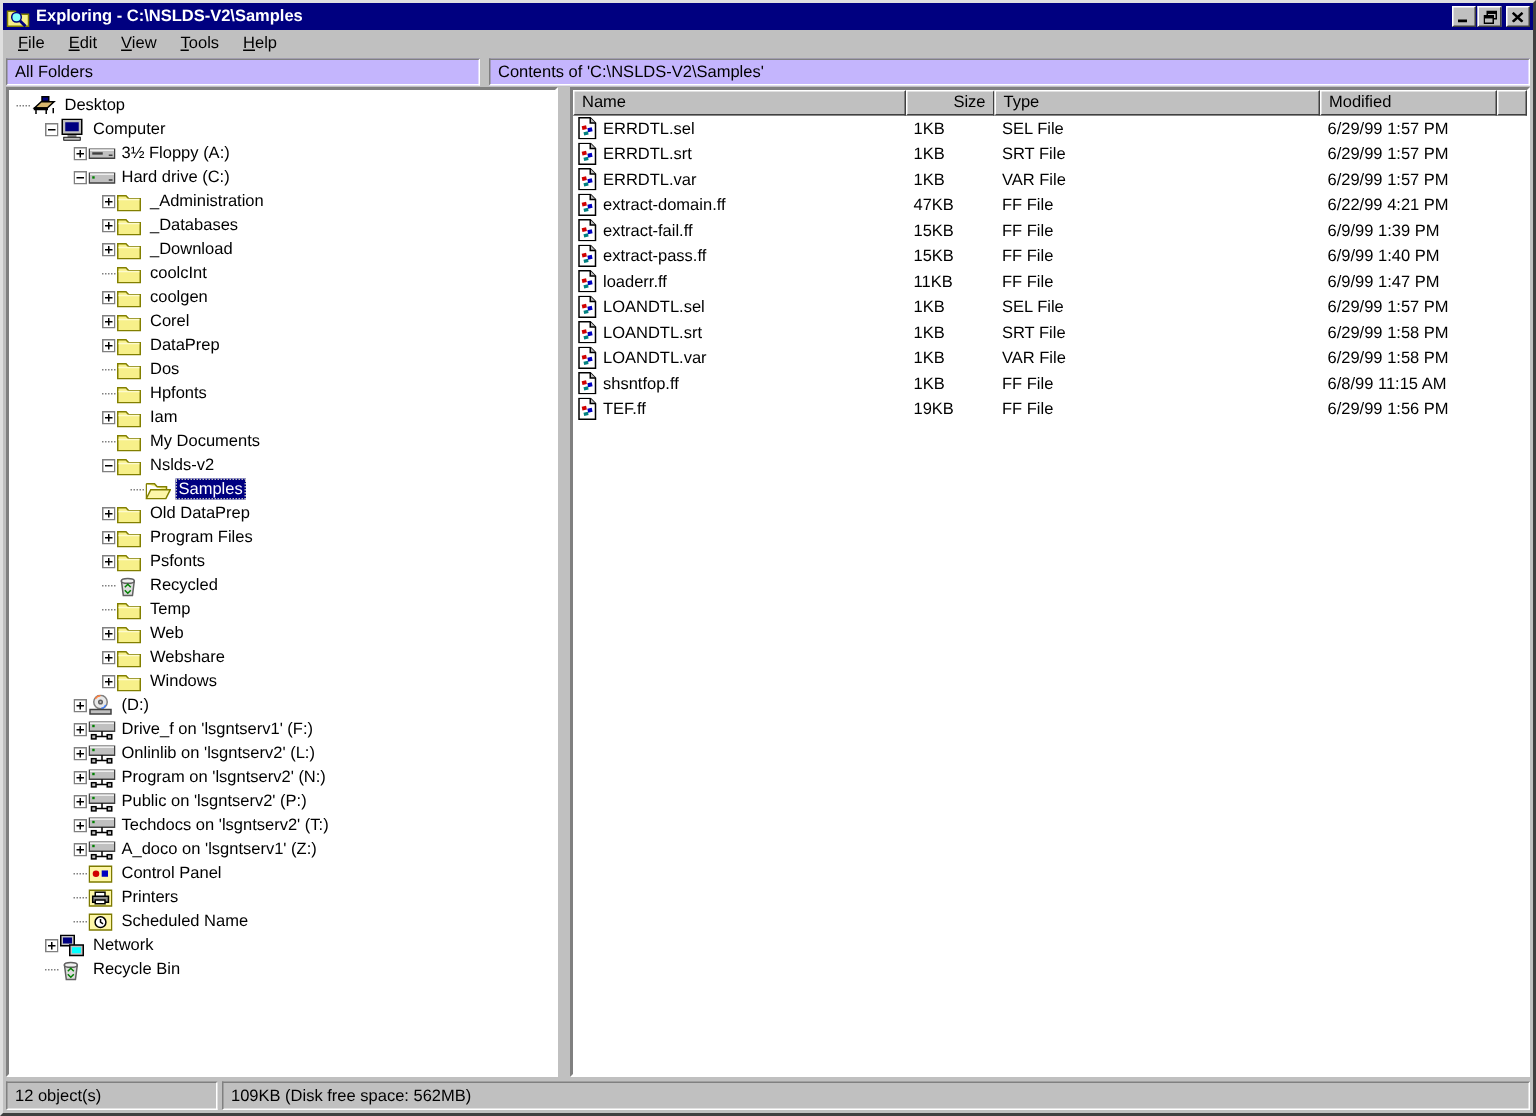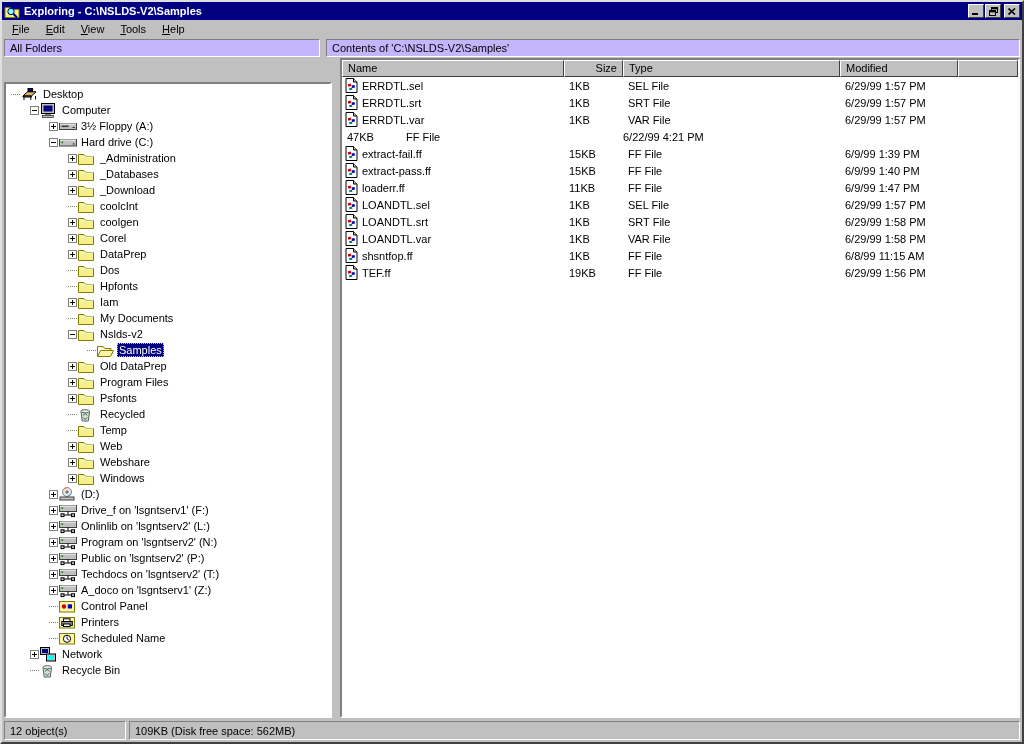--- a/index.html
+++ b/index.html
@@ -23,22 +23,22 @@
 
   
   .bandrow { height:20px; display:flex; padding:1px 2px; gap:6px; }
   .band { background:#c4b5fd; border:1px solid; border-color:#808080 #fff #fff #808080;
           display:flex; align-items:center; padding:0 5px; white-space:nowrap; overflow:hidden; }
   .band.left { width:316px; flex:none; }
   .band.right { flex:1; }
 
   
   .main { height:660px; display:flex; padding:0 2px; }
-  .tree-pane { width:328px; flex:none; background:#fff; overflow:hidden;
-               border:2px solid; border-color:#808080 #fff #fff #808080; padding-top:2px;margin-top:24px; }
+  .tree-pane { width:368px; flex:none; background:#fff; overflow:hidden;
+               border:2px solid; border-color:#808080 #fff #fff #808080; padding-top:2px; }
   .splitter { width:8px; flex:none; }
   .list-pane { flex:1; background:#fff; overflow:hidden;
                border:2px solid; border-color:#808080 #fff #fff #808080;
                display:flex; flex-direction:column; }
 
   
   .trow { height:16px; display:flex; align-items:center; white-space:nowrap; }
   .tspacer { flex:none; height:16px; }
   .expander { width:12px; flex:none; display:flex; align-items:center; justify-content:center; }
   .stub { width:9px; border-top:1px dotted #808080; }
@@ -54,21 +54,21 @@
   .hcell.fill { flex:1; }
   .lrow { height:17px; display:flex; align-items:center; white-space:nowrap; }
   .lcell { padding:0 5px; overflow:hidden; flex:none; }
   .lcell.name { display:flex; align-items:center; gap:4px; padding-left:3px; }
   .lcell.right { }
 
   
   .statusbar { height:24px; display:flex; gap:3px; padding:3px 2px 2px; }
   .scell { border:1px solid; border-color:#808080 #fff #fff #808080;
            display:flex; align-items:center; padding:0 5px; white-space:nowrap; }
-  .scell.first { width:122px; flex:none; }
+  .scell.first { width:141px; flex:none; }
   .scell.second { flex:1; }
 
   u { text-decoration:underline; }
   svg { display:block; }
 </style>
 </head>
 <body>
 
 <div class="win">
 
@@ -778,20 +778,32 @@
                   <rect x="4.2" y="9.8" width="3" height="2.2" fill="#008080" transform="rotate(-12 5.7 10.9)"></rect>
                 </svg>
               </span>
               <span>ERRDTL.var</span>
             </div>
             <div class="lcell right" style="width: 59px;">1KB</div>
             <div class="lcell" style="width: 217px;">VAR File</div>
             <div class="lcell" style="width: 118px;">6/29/99 1:57 PM</div>
           </div>
           <div class="lrow">
+            <div class="lcell name" style="width: 222px;">
+              <span>
+                <svg width="13" height="15">
+                  <path d="M1 0.5 h7.5 L12 4 v10.5 H1z" fill="#fff" stroke="#000"></path>
+                  <path d="M8.5 0.5 V4 H12" fill="#c0c0c0" stroke="#000"></path>
+                  <rect x="3" y="5.8" width="3" height="2.6" fill="#d00000" transform="rotate(-12 4.5 7)"></rect>
+                  <rect x="6.8" y="7.2" width="3" height="2.6" fill="#0000c0" transform="rotate(-12 8.3 8.5)"></rect>
+                  <rect x="4.2" y="9.8" width="3" height="2.2" fill="#008080" transform="rotate(-12 5.7 10.9)"></rect>
+                </svg>
+              </span>
+              <span>extract-domain.ff</span>
+            </div>
             <div class="lcell right" style="width: 59px;">47KB</div>
             <div class="lcell" style="width: 217px;">FF File</div>
             <div class="lcell" style="width: 118px;">6/22/99 4:21 PM</div>
           </div>
           <div class="lrow">
             <div class="lcell name" style="width: 222px;">
               <span>
                 <svg width="13" height="15">
                   <path d="M1 0.5 h7.5 L12 4 v10.5 H1z" fill="#fff" stroke="#000"></path>
                   <path d="M8.5 0.5 V4 H12" fill="#c0c0c0" stroke="#000"></path>

